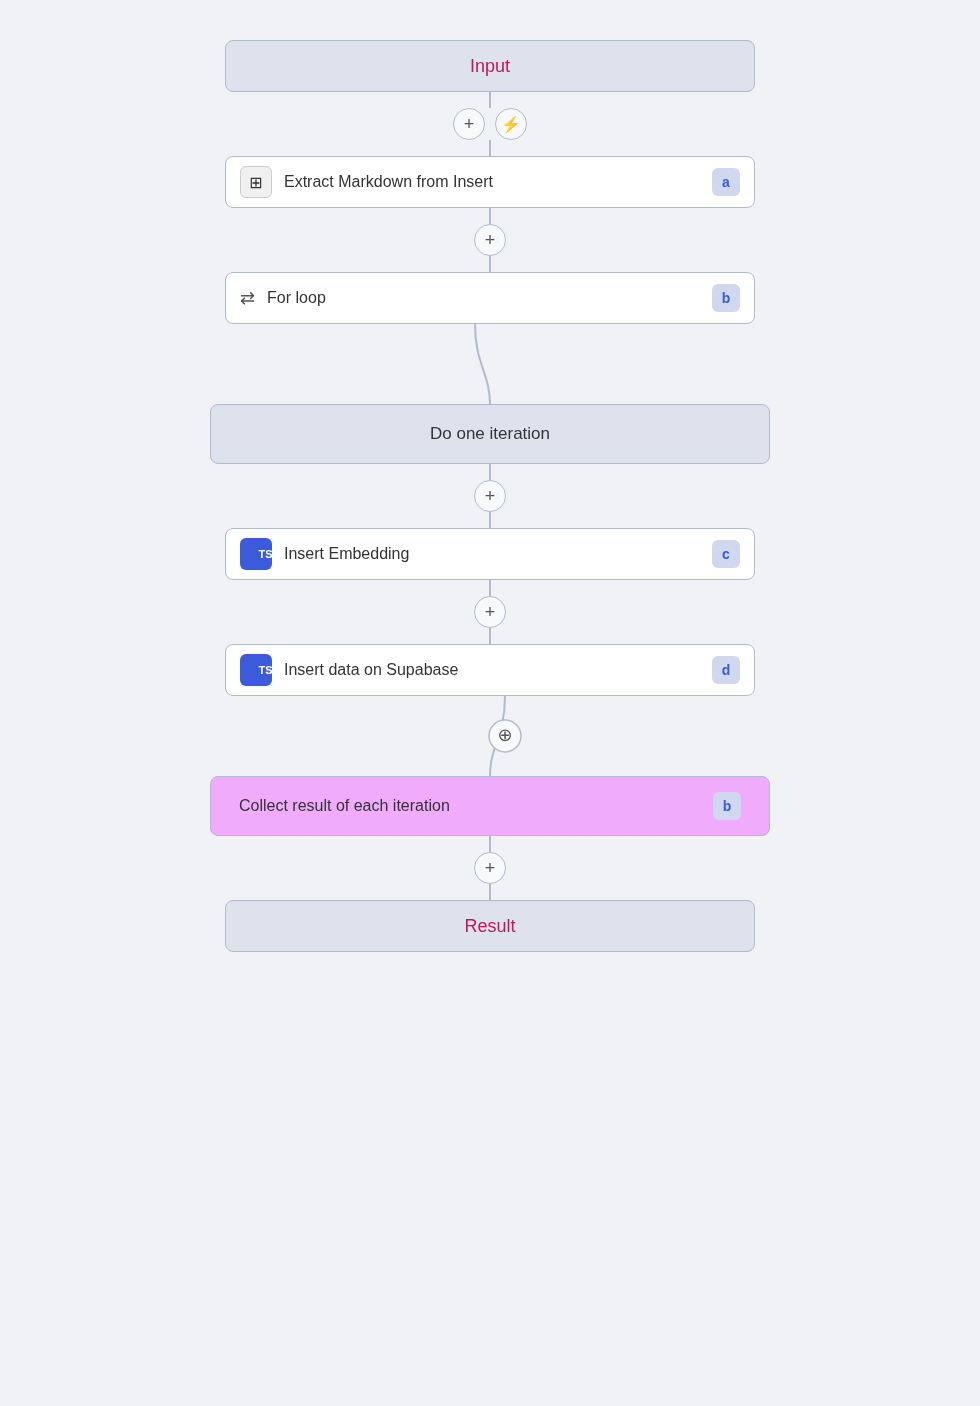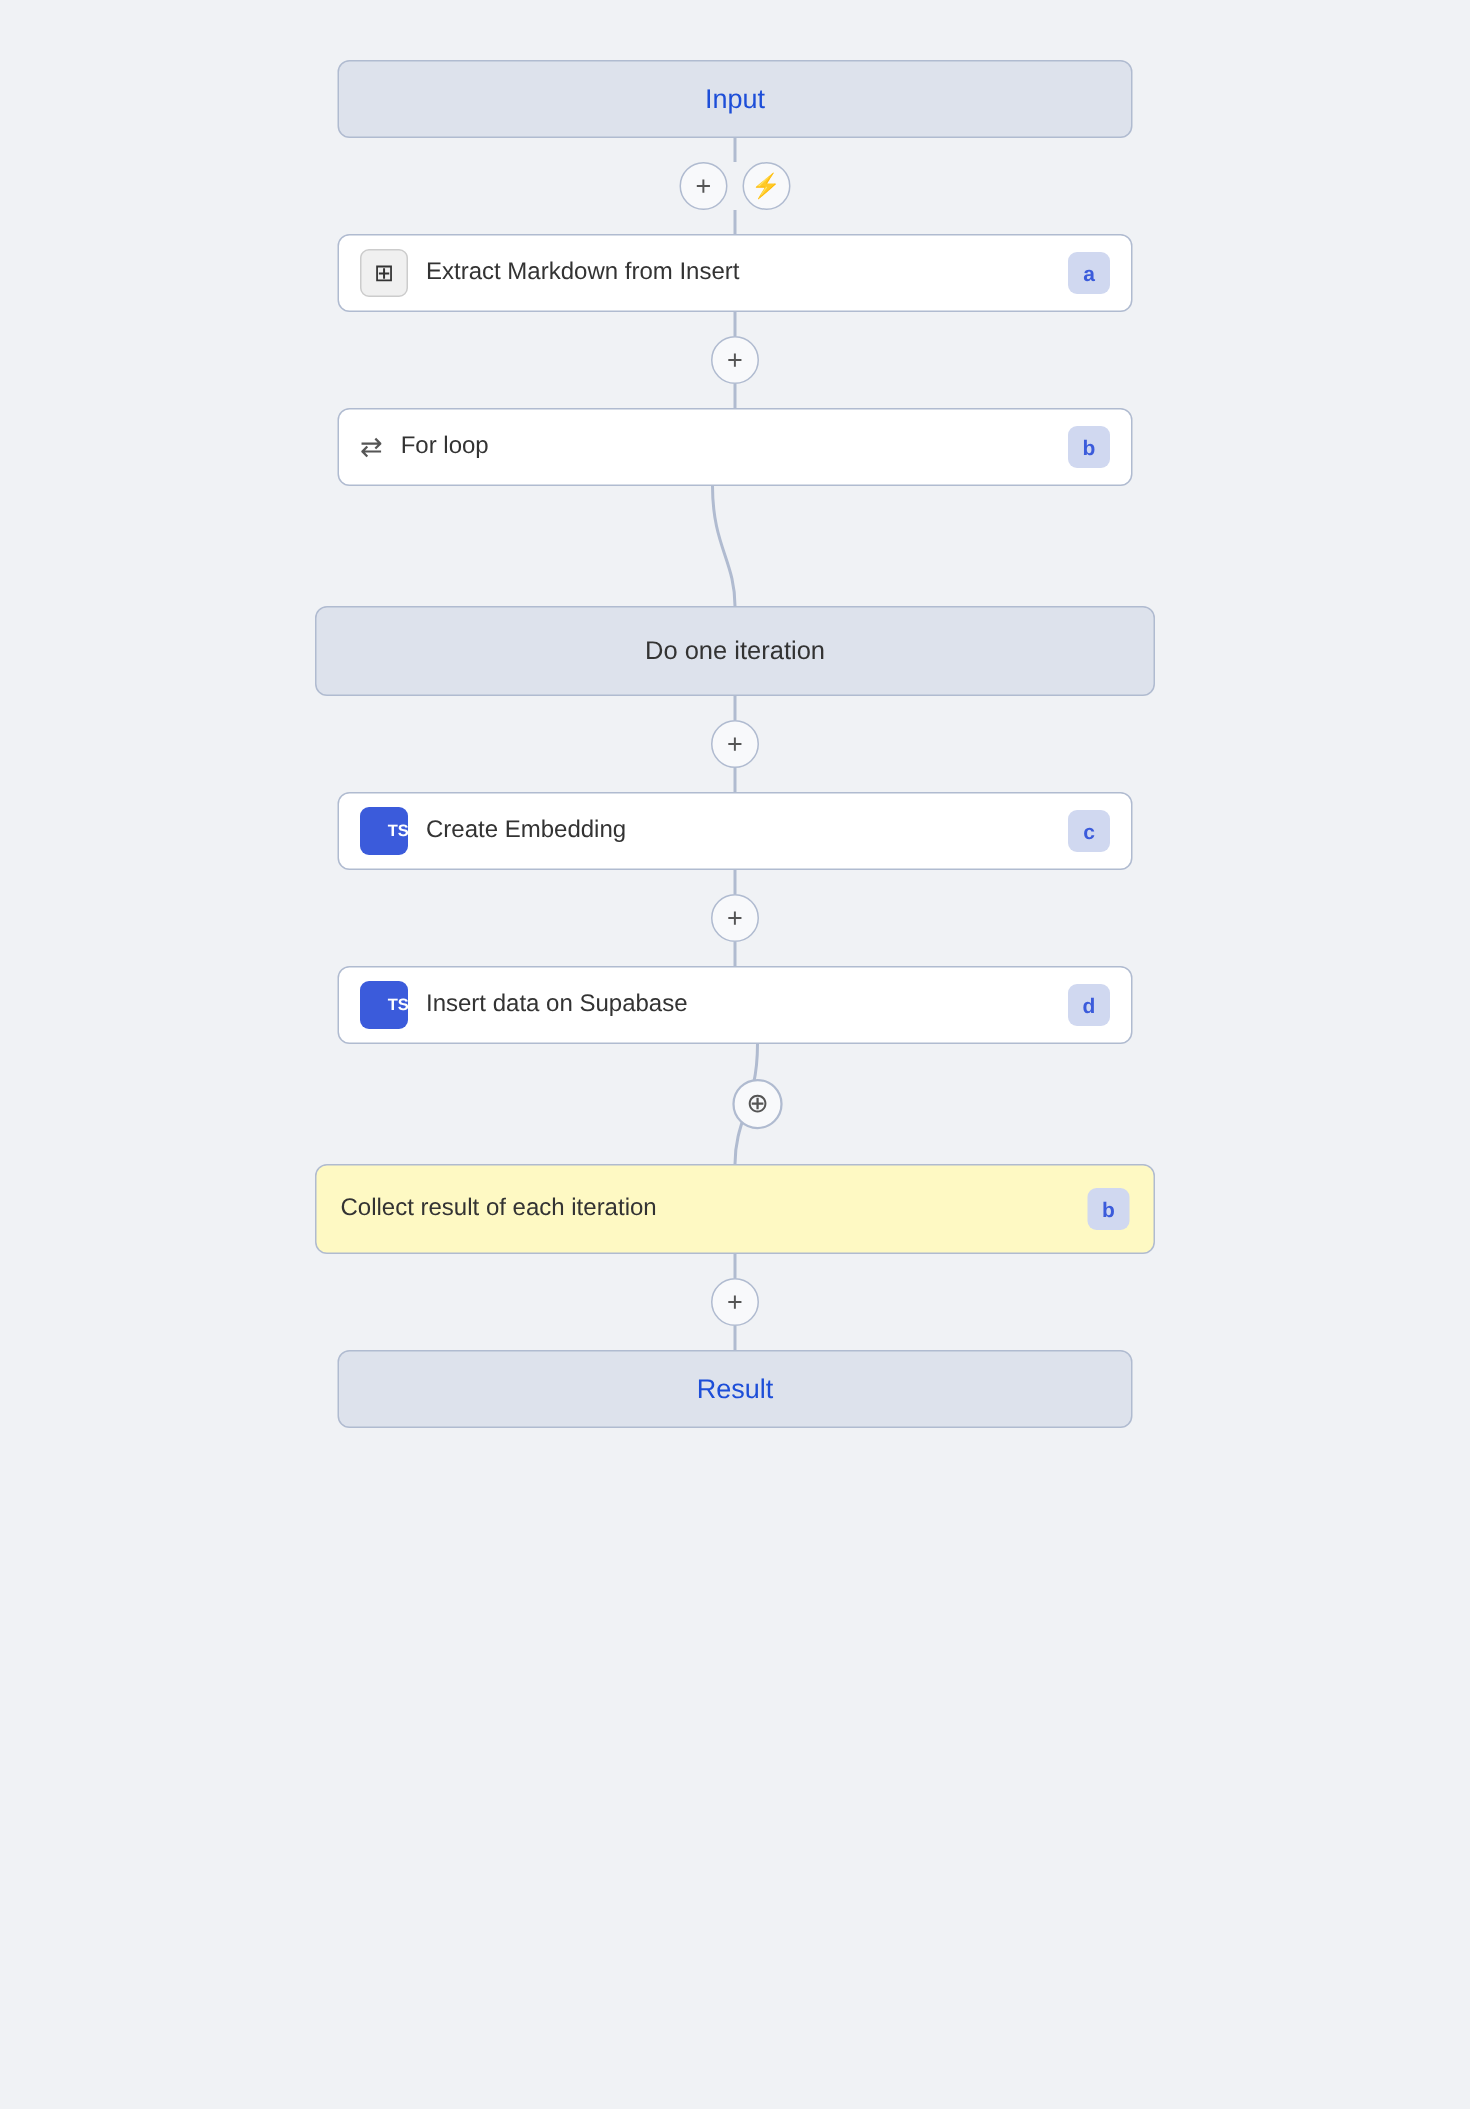--- a/index.html
+++ b/index.html
@@ -31,21 +31,21 @@
       cursor: pointer;
     }
 
     .node-input, .node-result {
       width: 530px;
       height: 52px;
       background: #dde2ec;
       border: 1.5px solid #b0bbd0;
       border-radius: 8px;
       font-size: 18px;
-      color: #1d4ed8;
+      color: #be185d;
       justify-content: center;
     }
 
     .node-standard {
       width: 530px;
       height: 52px;
       background: #ffffff;
       border: 1.5px solid #b0bbd0;
       border-radius: 8px;
       font-size: 16px;
@@ -61,26 +61,26 @@
       border: 1.5px solid #b0bbd0;
       border-radius: 8px;
       font-size: 17px;
       color: #333;
       justify-content: center;
     }
 
     .node-collect {
       width: 560px;
       height: 60px;
-      background: #fef9c3;
+      background: #f0abfc;
       border: 1.5px solid #b0bbd0;
       border-radius: 8px;
       font-size: 16px;
       color: #333;
-      padding: 0 16px;
+      padding: 0 28px;
       justify-content: space-between;
     }
 
     .node-inner {
       display: flex;
       align-items: center;
       gap: 12px;
       flex: 1;
     }
 
@@ -252,21 +252,21 @@
       <span>+</span>
     </div>
     <div class="connector-line connector-line-short"></div>
   </div>
 
   <div class="node node-standard">
     <div class="node-inner">
       <div class="icon-badge icon-badge-ts">
         <span>TS</span>
       </div>
-      <span class="node-label">Create Embedding</span>
+      <span class="node-label">Insert Embedding</span>
     </div>
     <div class="letter-badge">c</div>
   </div>
 
   <div class="connector">
     <div class="connector-line connector-line-short"></div>
     <div class="add-button">
       <span>+</span>
     </div>
     <div class="connector-line connector-line-short"></div>

